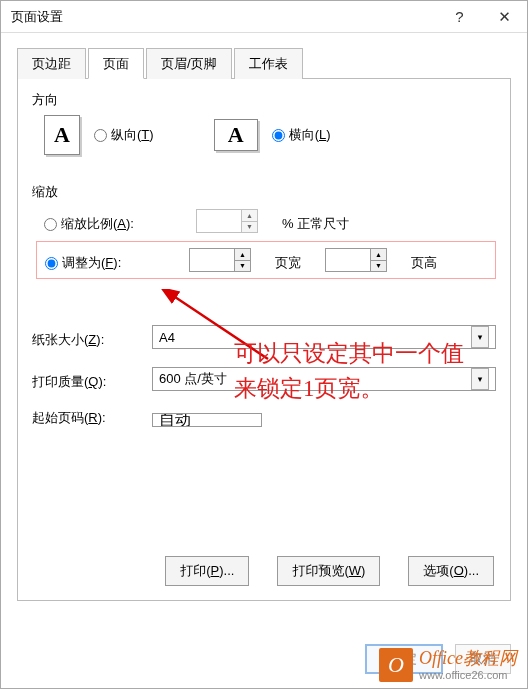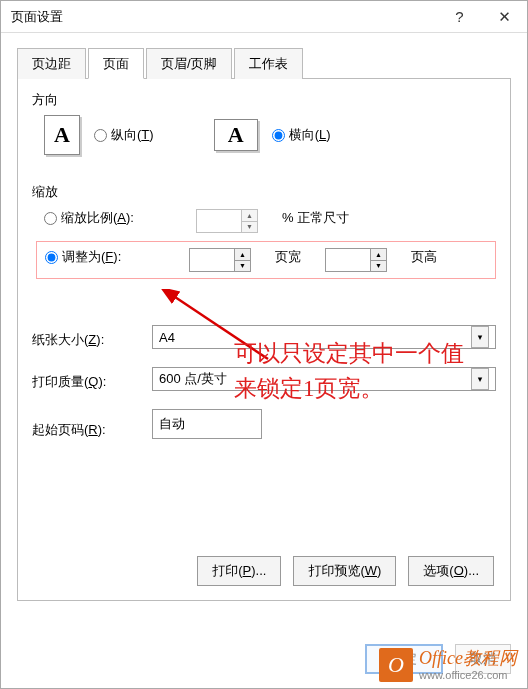--- a/index.html
+++ b/index.html
@@ -90,21 +90,21 @@
     font-weight: bold;
     font-size: 22px;
     margin-right: 8px;
   }
   .page-icon.landscape { width: 44px; height: 32px; }
   .radio { display: inline-flex; align-items: center; gap: 4px; margin-right: 18px; }
   .radio input { margin: 0; }
   .scale-group { margin-top: 28px; }
   .scale-line {
     display: flex;
-    align-items: flex-start;
+    align-items: flex-end;
     gap: 24px;
     margin-left: 12px;
     margin-top: 8px;
   }
   .spinner {
     display: inline-flex;
     align-items: stretch;
     height: 24px;
     border: 1px solid #999;
   }
@@ -164,45 +164,45 @@
     border: 1px solid #aaa;
     background: #f4f4f4;
     display: flex;
     align-items: center;
     justify-content: center;
     font-size: 9px;
     margin-left: 8px;
   }
   .textin {
     border: 1px solid #999;
-    height: 30px;
+    height: 14px;
     padding: 0 6px;
     width: 110px;
-    font-size: 13px;
+    font-size: 16px;
   }
   .anno {
     position: absolute;
     color: #e02020;
     font-size: 23px;
     font-family: "SimSun", serif;
     line-height: 1.5;
     pointer-events: none;
     z-index: 3;
   }
   .arrow-anno {
     position: absolute;
     pointer-events: none;
     z-index: 3;
   }
   .button-row {
     position: absolute;
     right: 16px;
     bottom: 14px;
     display: flex;
-    gap: 12px;
+    gap: 28px;
   }
   .btn {
     border: 1px solid #999;
     background: #f4f4f4;
     padding: 5px 14px;
     font-size: 13px;
     cursor: pointer;
   }
   .ok-cancel-row {
     position: absolute;

